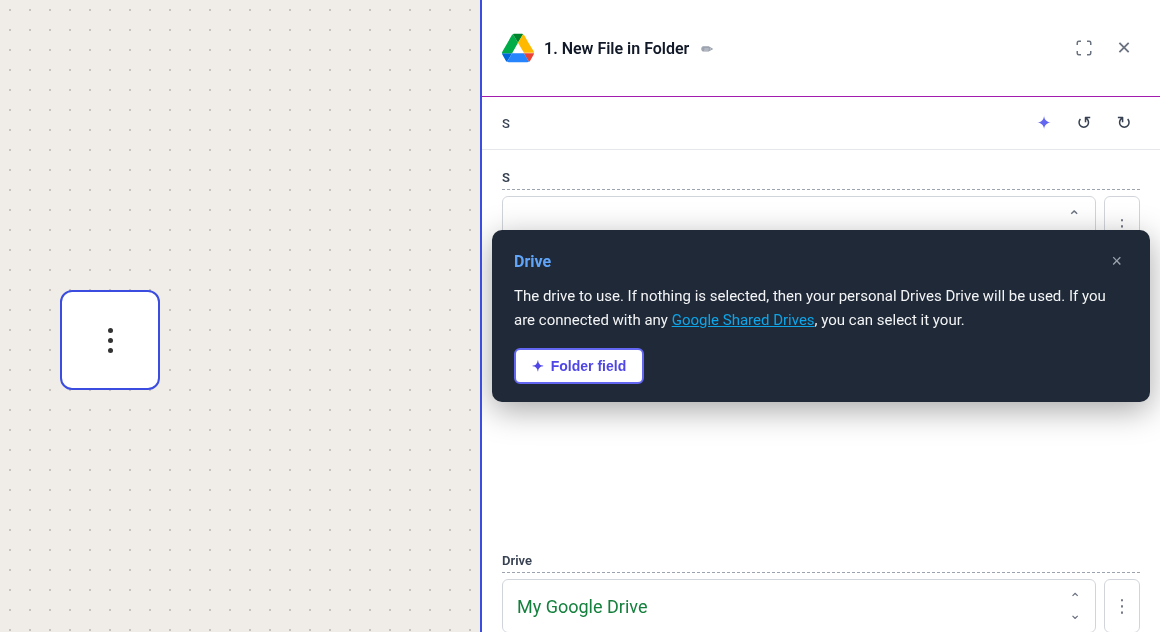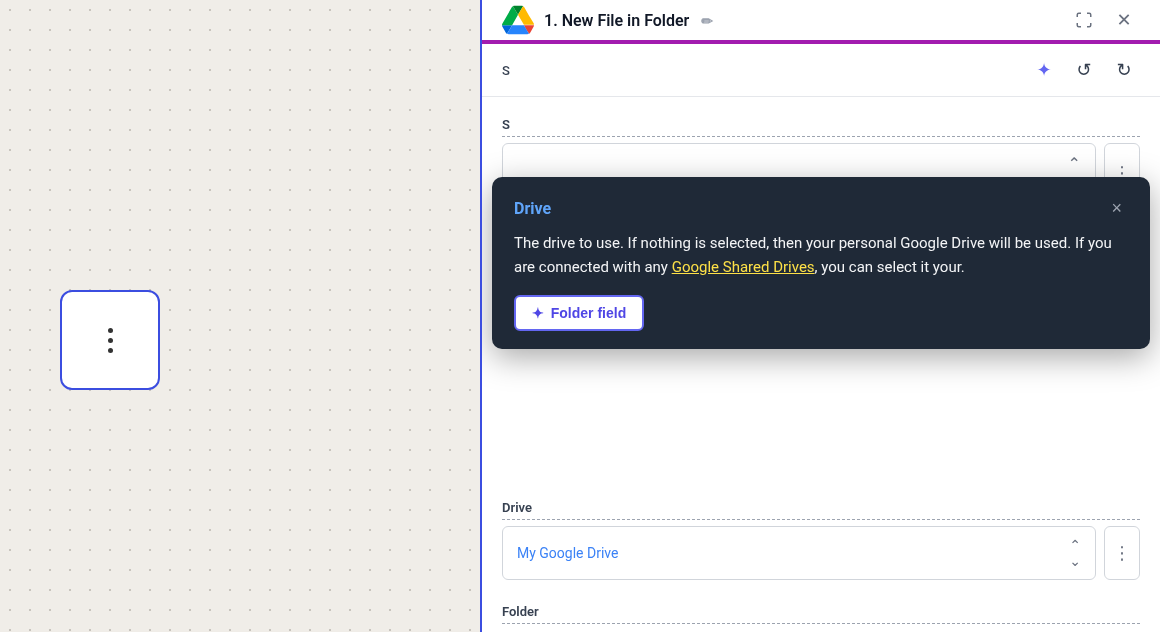--- a/index.html
+++ b/index.html
@@ -61,22 +61,22 @@
       background: #ffffff;
       border-left: 2px solid #3b4de0;
       display: flex;
       flex-direction: column;
     }
 
     
     .panel-header {
       display: flex;
       align-items: center;
-      padding: 4px 20px;
-      border-bottom: 4px solid #a21caf;
+      padding: 32px 20px;
+      border-bottom: 1px solid #a21caf;
       gap: 10px;
     }
 
     .google-drive-icon {
       width: 32px;
       height: 32px;
       flex-shrink: 0;
     }
 
     .panel-title {
@@ -181,22 +181,22 @@
       font-size: 14px;
       color: #111827;
       background: white;
       display: flex;
       align-items: center;
       justify-content: space-between;
       min-height: 44px;
     }
 
     .field-input-text {
-      color: #3b82f6;
-      font-size: 14px;
+      color: #15803d;
+      font-size: 18px;
     }
 
     .chevron-updown {
       color: #6b7280;
       font-size: 16px;
     }
 
     .field-menu-btn {
       background: white;
       border: 1px solid #d1d5db;
@@ -257,21 +257,21 @@
     }
 
     .tooltip-body {
       font-size: 15px;
       color: #f3f4f6;
       line-height: 1.6;
       margin-bottom: 16px;
     }
 
     .tooltip-link {
-      color: #fde047;
+      color: #0ea5e9;
       text-decoration: underline;
     }
 
     .explain-btn {
       display: inline-flex;
       align-items: center;
       gap: 7px;
       background: white;
       border: 2px solid #6366f1;
       border-radius: 6px;
@@ -377,21 +377,21 @@
 
     <div class="tooltip-overlay">
       <div class="tooltip-popup">
         <div class="tooltip-header">
           <span class="tooltip-title">Drive</span>
           <button class="tooltip-close">
             <span>×</span>
           </button>
         </div>
         <div class="tooltip-body">
-          <span>The drive to use. If nothing is selected, then your personal Google Drive will be used. If you are connected with any </span><a class="tooltip-link" href="#">Google Shared Drives</a><span>, you can select it your.</span>
+          <span>The drive to use. If nothing is selected, then your personal Drives Drive will be used. If you are connected with any </span><a class="tooltip-link" href="#">Google Shared Drives</a><span>, you can select it your.</span>
         </div>
         <button class="explain-btn">
           <span class="explain-icon">✦</span>
           <span>Folder field</span>
         </button>
       </div>
     </div>
 
     <div class="field-group" style="margin-top: 210px;">
       <div class="field-label">

